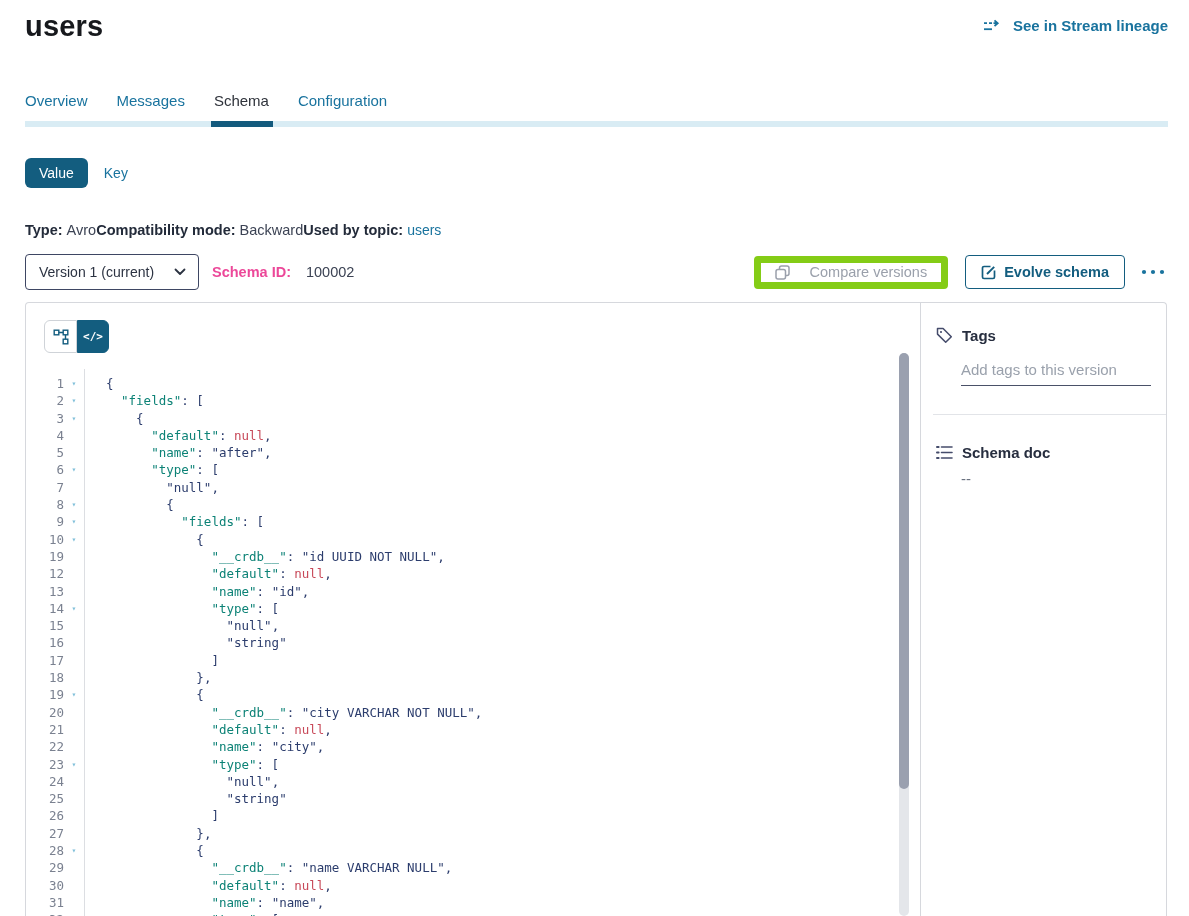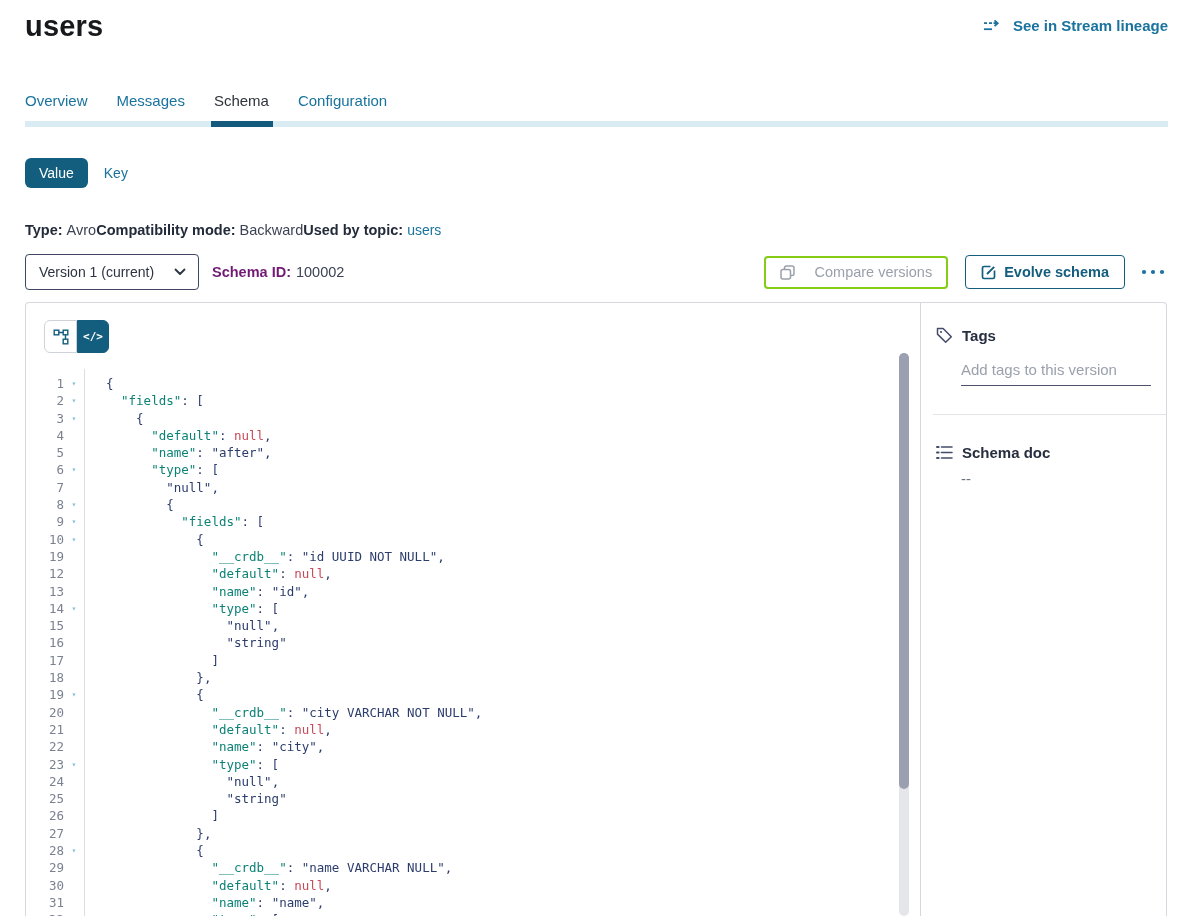--- a/index.html
+++ b/index.html
@@ -30,24 +30,24 @@
   
   .meta { display:flex; margin-top:34px; font-size:14.5px; }
   .meta b { color:#232b3a; font-weight:700; margin-right:4px; }
 
   
   .vbar { display:flex; align-items:center; margin-top:16px; }
   .select { width:174px; height:36px; border:1px solid #3e4663; border-radius:4px;
     display:flex; align-items:center; justify-content:space-between; padding:0 12px 0 13px;
     font-size:14px; color:#2c3342; cursor:pointer; background:#fff; }
   .schema-id { margin-left:13px; font-size:14.5px; }
-  .schema-id b { color:#701a75; margin-right:5px; }
+  .schema-id b { color:#ec4899; margin-right:15px; }
   .vbar .spacer { flex:1; }
   .btn-gray { display:flex; align-items:center; gap:20px; height:33px; padding:0 14px;
-    border:2px solid #84cc16; border-radius:4px; background:#fff; color:#9aa0ab;
+    border:7px solid #84cc16; border-radius:4px; background:#fff; color:#9aa0ab;
     font-size:14.5px; font-weight:500; font-family:inherit; cursor:default; }
   .btn-teal { display:flex; align-items:center; gap:8px; height:34px; padding:0 15px;
     border:1px solid #135d7f; border-radius:4px; background:#fff; color:#135d7f;
     font-size:14.5px; font-weight:600; font-family:inherit; cursor:pointer; margin-left:17px; }
   .more { margin-left:13px; padding:6px 3px; cursor:pointer; display:flex; }
 
   
   .panel { position:absolute; left:25px; right:22px; top:302px; height:614px;
     border:1px solid #d6d8dd; border-bottom:none; border-radius:4px 4px 0 0;
     display:flex; overflow:hidden; background:#fff; }

